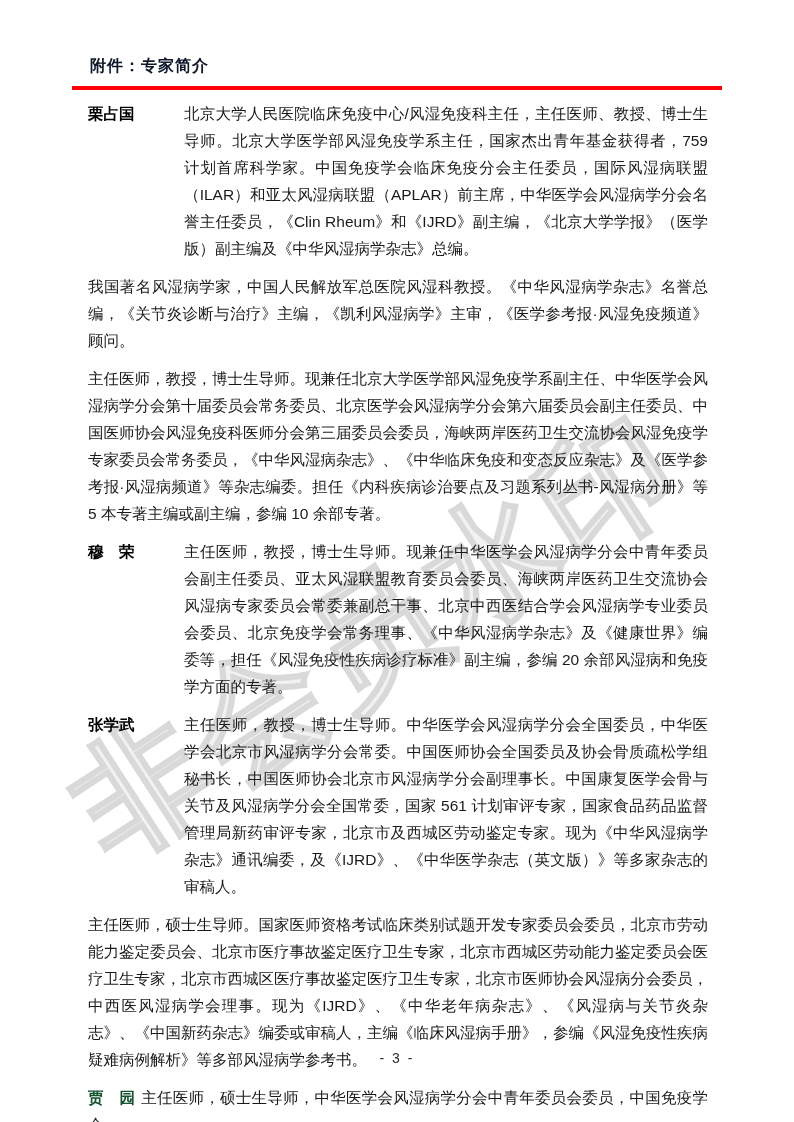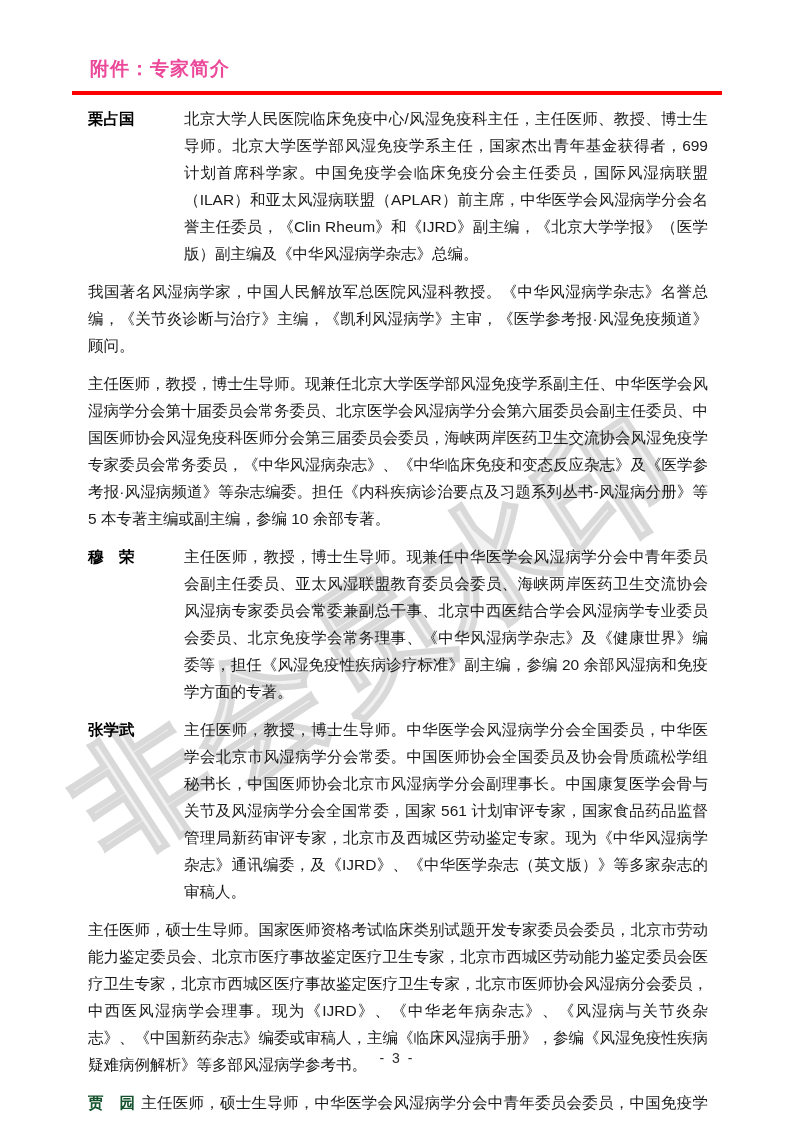--- a/index.html
+++ b/index.html
@@ -33,23 +33,23 @@
     pointer-events: none;
     z-index: 0;
   }
   .content {
     position: relative;
     z-index: 1;
     padding: 56px 86px 0 88px;
   }
   .doc-title {
     font-family: "Liberation Serif", serif;
-    font-size: 19px;
+    font-size: 16px;
     font-weight: bold;
-    color: #ec4899;
+    color: #0f172a;
     margin: 0 0 9px 2px;
     letter-spacing: 1px;
   }
   .red-rule {
     height: 4px;
     margin: 0 -14px 10px -16px;
     border: none;
   }
   .entry {
     display: flex;
@@ -103,21 +103,21 @@
   <div class="watermark">非会员水印</div>
 
   <div class="content">
 
     <h1 class="doc-title">附件：专家简介</h1>
 
     <hr class="red-rule" style="background: rgb(255, 0, 0);">
 
     <div class="entry">
       <div class="entry-name">栗占国</div>
-      <div class="entry-bio">北京大学人民医院临床免疫中心/风湿免疫科主任，主任医师、教授、博士生导师。北京大学医学部风湿免疫学系主任，国家杰出青年基金获得者，699 计划首席科学家。中国免疫学会临床免疫分会主任委员，国际风湿病联盟（ILAR）和亚太风湿病联盟（APLAR）前主席，中华医学会风湿病学分会名誉主任委员，《Clin Rheum》和《IJRD》副主编，《北京大学学报》（医学版）副主编及《中华风湿病学杂志》总编。</div>
+      <div class="entry-bio">北京大学人民医院临床免疫中心/风湿免疫科主任，主任医师、教授、博士生导师。北京大学医学部风湿免疫学系主任，国家杰出青年基金获得者，759 计划首席科学家。中国免疫学会临床免疫分会主任委员，国际风湿病联盟（ILAR）和亚太风湿病联盟（APLAR）前主席，中华医学会风湿病学分会名誉主任委员，《Clin Rheum》和《IJRD》副主编，《北京大学学报》（医学版）副主编及《中华风湿病学杂志》总编。</div>
     </div>
 
     <div class="entry">
       <div class="entry-bio">我国著名风湿病学家，中国人民解放军总医院风湿科教授。《中华风湿病学杂志》名誉总编，《关节炎诊断与治疗》主编，《凯利风湿病学》主审，《医学参考报·风湿免疫频道》顾问。</div>
     </div>
 
     <div class="entry">
       <div class="entry-bio">主任医师，教授，博士生导师。现兼任北京大学医学部风湿免疫学系副主任、中华医学会风湿病学分会第十届委员会常务委员、北京医学会风湿病学分会第六届委员会副主任委员、中国医师协会风湿免疫科医师分会第三届委员会委员，海峡两岸医药卫生交流协会风湿免疫学专家委员会常务委员，《中华风湿病杂志》、《中华临床免疫和变态反应杂志》及《医学参考报·风湿病频道》等杂志编委。担任《内科疾病诊治要点及习题系列丛书-风湿病分册》等 5 本专著主编或副主编，参编 10 余部专著。</div>
     </div>
 

